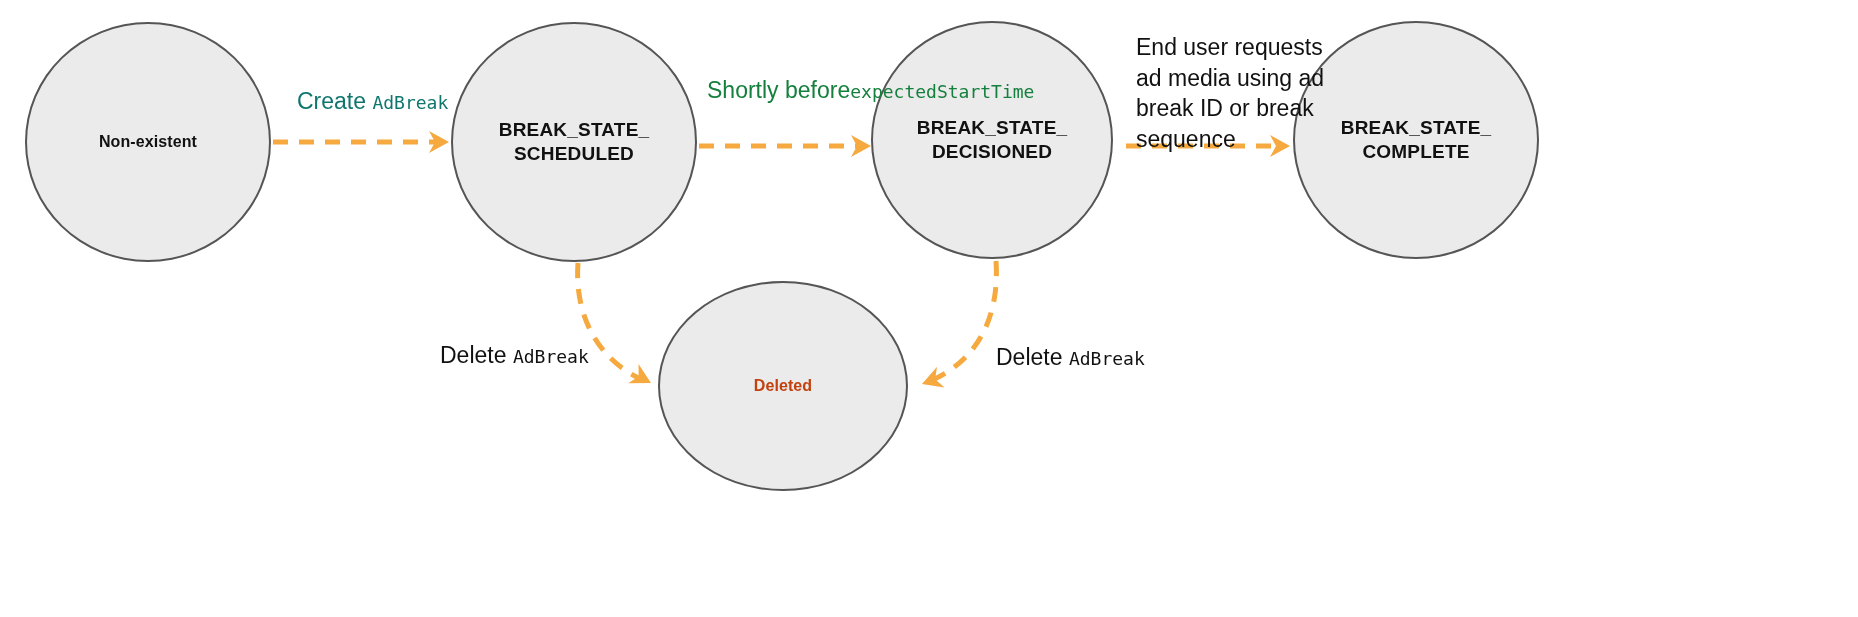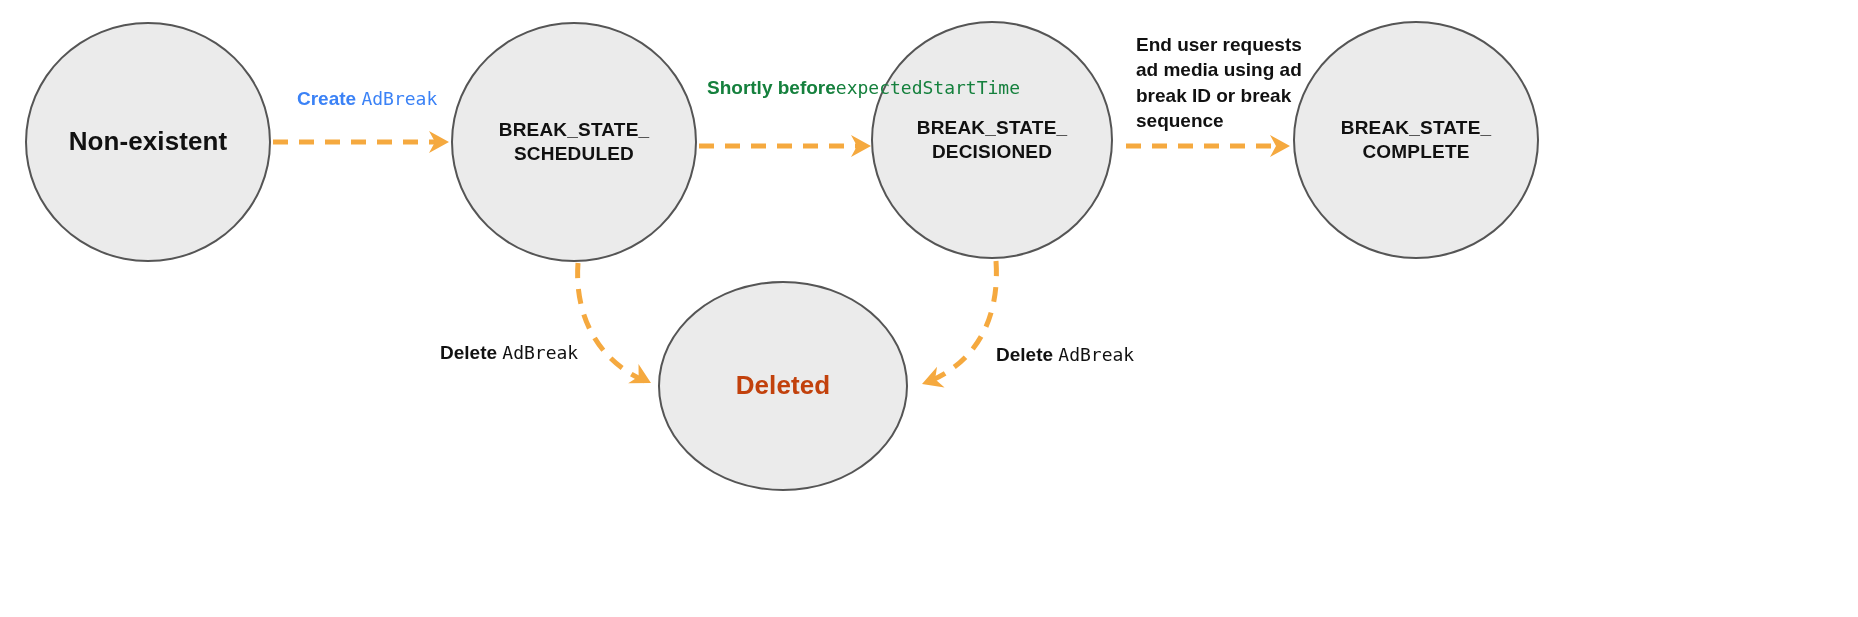--- a/index.html
+++ b/index.html
@@ -38,43 +38,42 @@
   }
   .node-label {
     font-weight: bold;
     color: #111111;
     line-height: 1.28;
     white-space: pre-line;
     pointer-events: none;
   }
   .node-label.sans {
     font-family: "Liberation Sans", sans-serif;
-    font-size: 26px;
+    font-size: 16px;
     letter-spacing: 0.1px;
   }
   .node-label.mono {
     font-family: Liberation Sans, sans-serif;
     font-size: 19px;
     letter-spacing: 0.2px;
   }
   .edge-label {
     position: absolute;
     color: #111111;
     line-height: 1.33;
     white-space: pre-line;
     pointer-events: none;
   }
   .edge-label .mono-part {
     font-family: "DejaVu Sans Mono", "Liberation Mono", monospace;
     font-size: 18px;
   }
   .edge-label .sans-part {
     font-family: "Liberation Sans", sans-serif;
-    font-size: 19px;
-    font-weight: bold;
+    font-size: 23px;
   }
 </style>
 </head>
 <body>
 
 <div id="diagram-root">
 
   <svg id="edge-layer" viewBox="0 0 1858 617" xmlns="http://www.w3.org/2000/svg">
     <g id="edge-paths">
         <path d="M 273 142 L 443 142" fill="none" stroke="#f5a93f" stroke-width="5" stroke-linecap="butt" stroke-dasharray="15 11"></path>
@@ -106,21 +105,21 @@
       </div>
       <div class="state-node" style="left: 1293px; top: 21px; width: 246px; height: 238px; background: rgb(235, 235, 235); border-color: rgb(85, 85, 85);">
         <span class="node-label mono" style="color: rgb(17, 17, 17);">BREAK_STATE_
 COMPLETE</span>
       </div>
       <div class="state-node" style="left: 658px; top: 281px; width: 250px; height: 210px; background: rgb(235, 235, 235); border-color: rgb(85, 85, 85);">
         <span class="node-label sans" style="color: #c2410c;">Deleted</span>
       </div>
     </div>
   <div id="label-layer">
-      <div class="edge-label" style="left: 297px; top: 86px; color: #3b82f6;"><span class="sans-part">Create </span><span class="mono-part">AdBreak</span></div>
+      <div class="edge-label" style="left: 297px; top: 86px; color: #0f766e;"><span class="sans-part">Create </span><span class="mono-part">AdBreak</span></div>
       <div class="edge-label" style="left: 707px; top: 75px; color: #15803d;"><span class="sans-part">Shortly before</span><span class="mono-part">expectedStartTime</span></div>
       <div class="edge-label" style="left: 1136px; top: 32px; color: rgb(17, 17, 17);"><span class="sans-part">End user requests
 ad media using ad
 break ID or break
 sequence</span></div>
       <div class="edge-label" style="left: 440px; top: 340px; color: rgb(17, 17, 17);"><span class="sans-part">Delete </span><span class="mono-part">AdBreak</span></div>
       <div class="edge-label" style="left: 996px; top: 342px; color: rgb(17, 17, 17);"><span class="sans-part">Delete </span><span class="mono-part">AdBreak</span></div>
     </div>
 
 </div>

